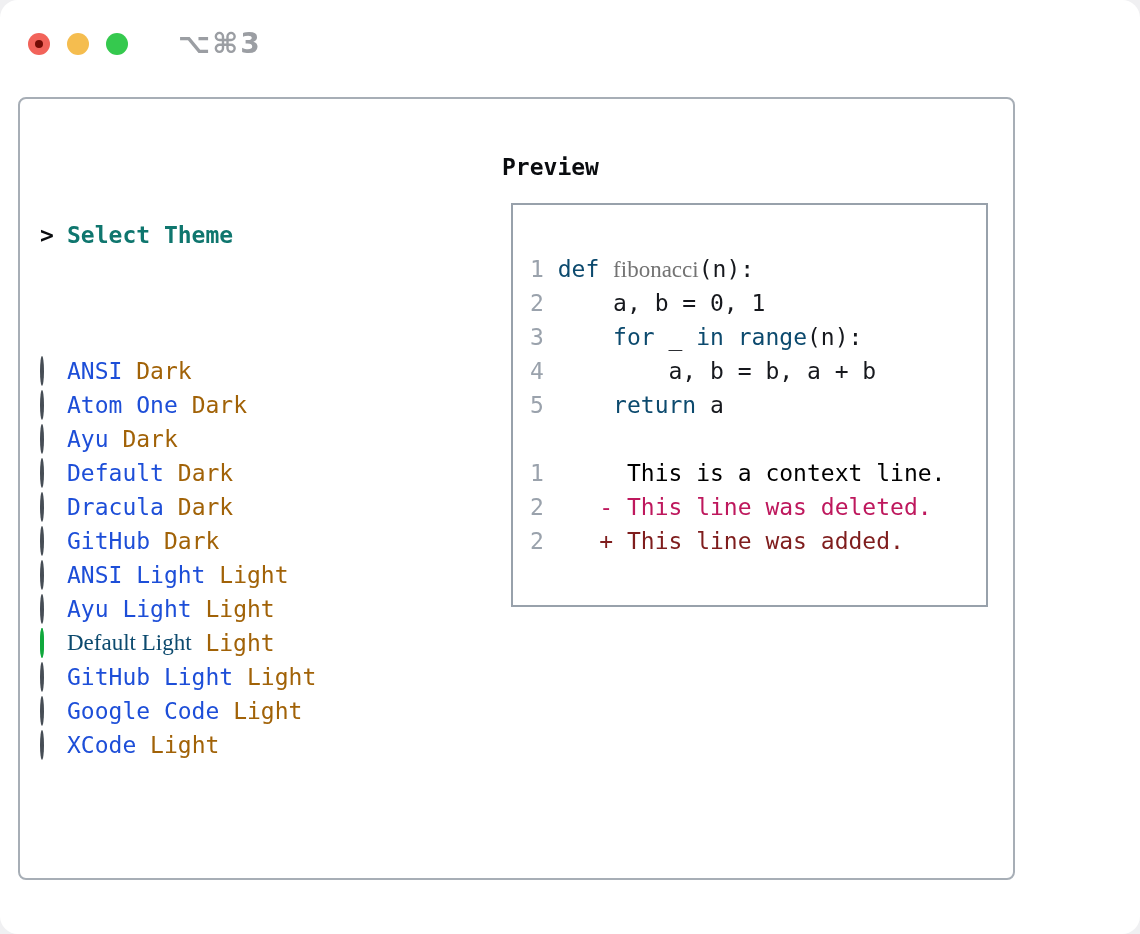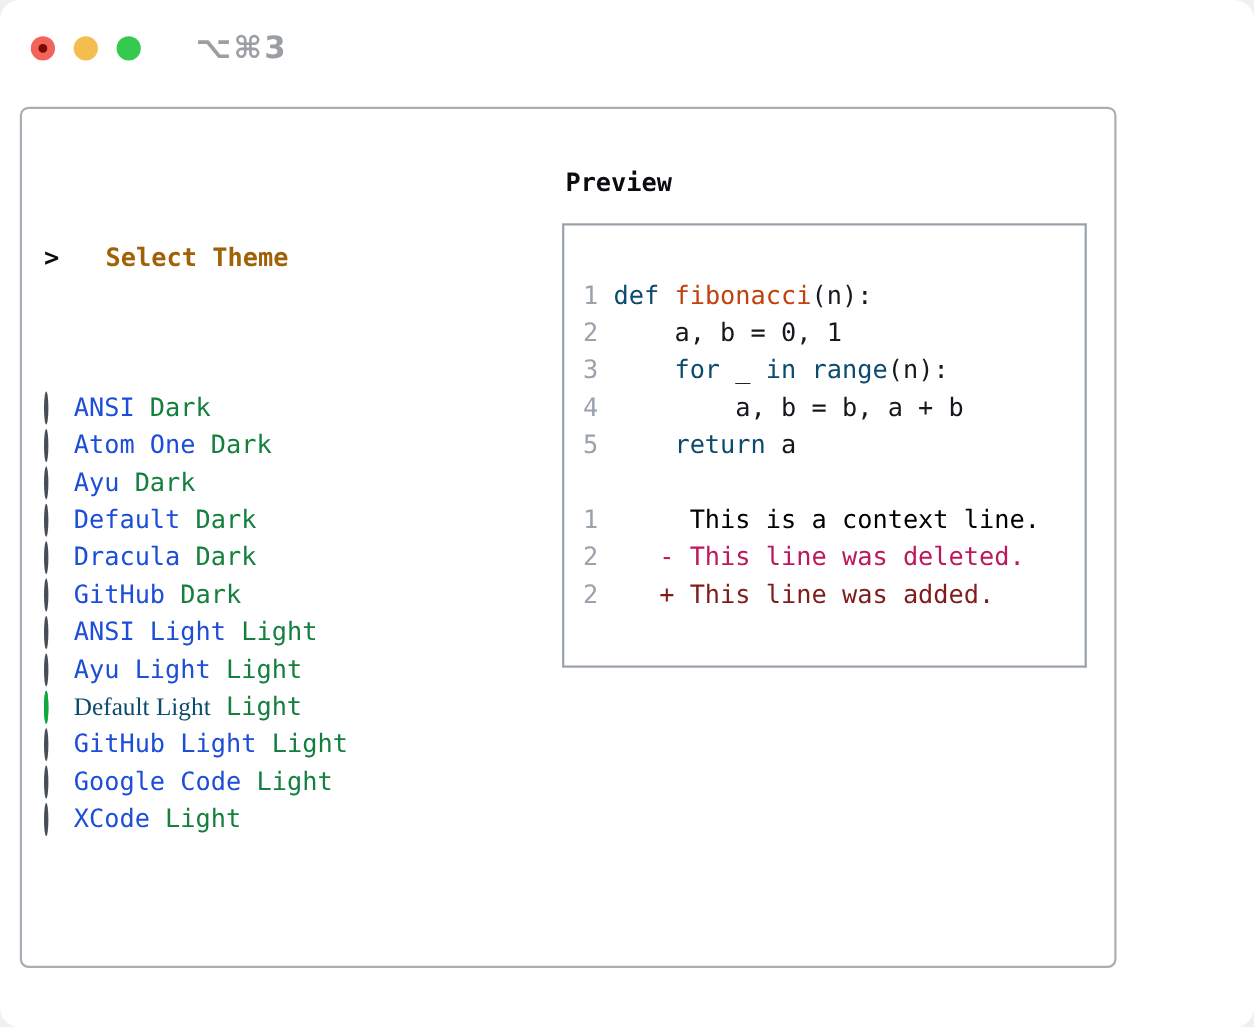--- a/index.html
+++ b/index.html
@@ -49,51 +49,51 @@
   }
   
   .left-col {
     position: absolute; left: 20px; top: 51px;
     font-size: 23px; line-height: 34px;
     white-space: pre;
   }
   .row { height: 34px; display: flex; align-items: center; }
   .gutter { display: inline-block; width: 27px; flex: 0 0 27px; }
   .cursor { color: #0a0c0f; font-weight: bold; }
-  .section-title { color: #a16207; font-weight: bold; margin-left: 29px; }
+  .section-title { color: #0f766e; font-weight: bold; }
   .bullet {
     width: 14px; height: 14px; border-radius: 50%;
     border: 2px solid #464d55; flex: 0 0 14px;
     margin-left: 0px;
   }
   .bullet.selected { background: #10a83c; border-color: #10a83c; }
   .item-name { color: #1d4ed8; margin-left: 13px; }
   .item-name.selected { color: #0c4a6e; font-family: Liberation Serif, serif; }
-  .item-tag { color: #15803d; }
+  .item-tag { color: #a16207; }
   
   .preview-title {
     position: absolute; left: 482px; top: 51px;
     height: 34px; line-height: 34px;
-    font-size: 23px; font-weight: bold; color: #0a0c0f; margin-left: 12px;
+    font-size: 23px; font-weight: bold; color: #0a0c0f;
   }
   .preview-box {
     position: absolute; left: 491px; top: 104px;
     width: 477px; height: 404px;
     border: 2px solid #98a1ab;
     background: #ffffff;
   }
   .preview-box pre {
     margin: 0; padding: 47px 0 0 17px;
     font-family: "DejaVu Sans Mono", monospace;
     font-size: 23px; line-height: 34px;
   }
   .code-line { height: 34px; white-space: pre; }
   .tok-num  { color: #9aa2ac; }
   .tok-kw   { color: #0c4a6e; }
-  .tok-fn   { color: #c2410c; }
+  .tok-fn   { color: #737373; font-family: Liberation Serif, serif; }
   .tok-code { color: #16181d; }
   .tok-ctx  { color: #000000; }
   .tok-del  { color: #be185d; }
   .tok-add  { color: #7f1d1d; }
 </style>
 </head>
 <body>
 
 <div class="window">
 

